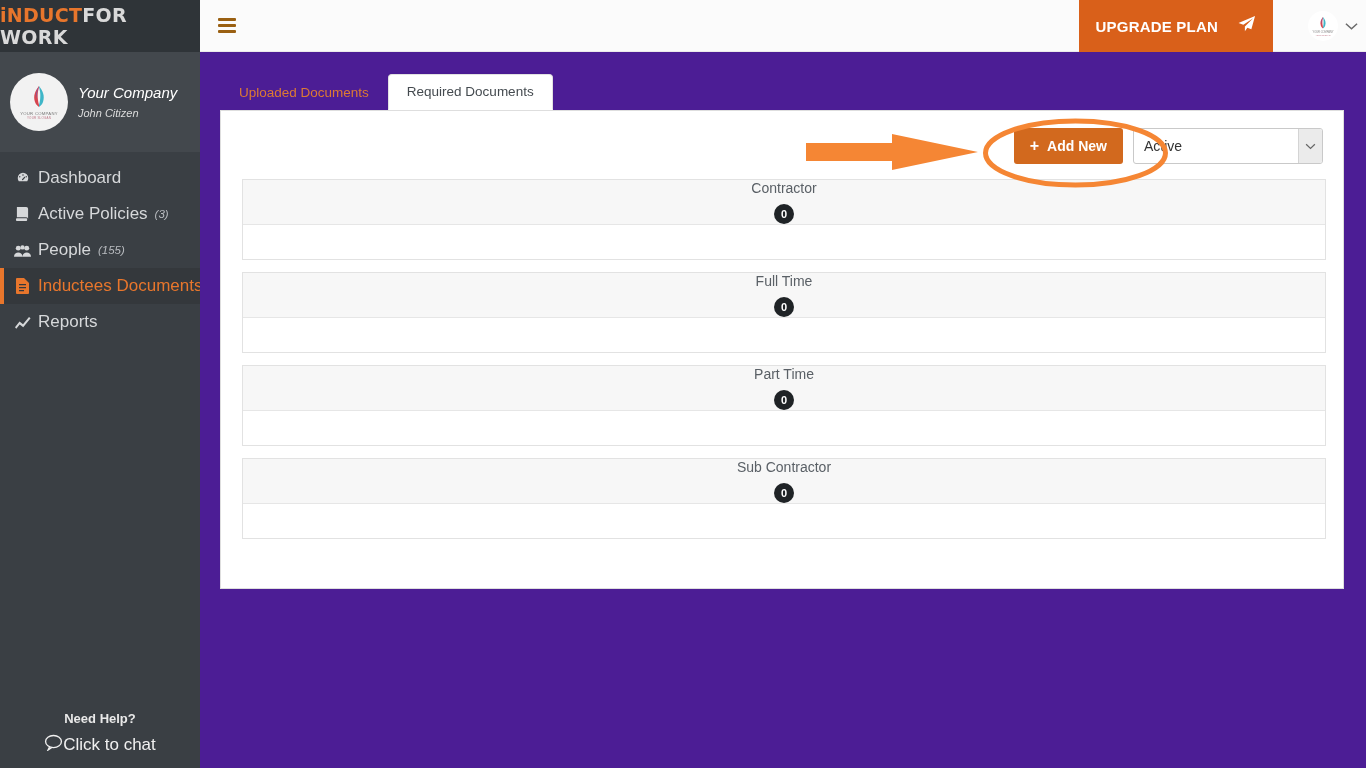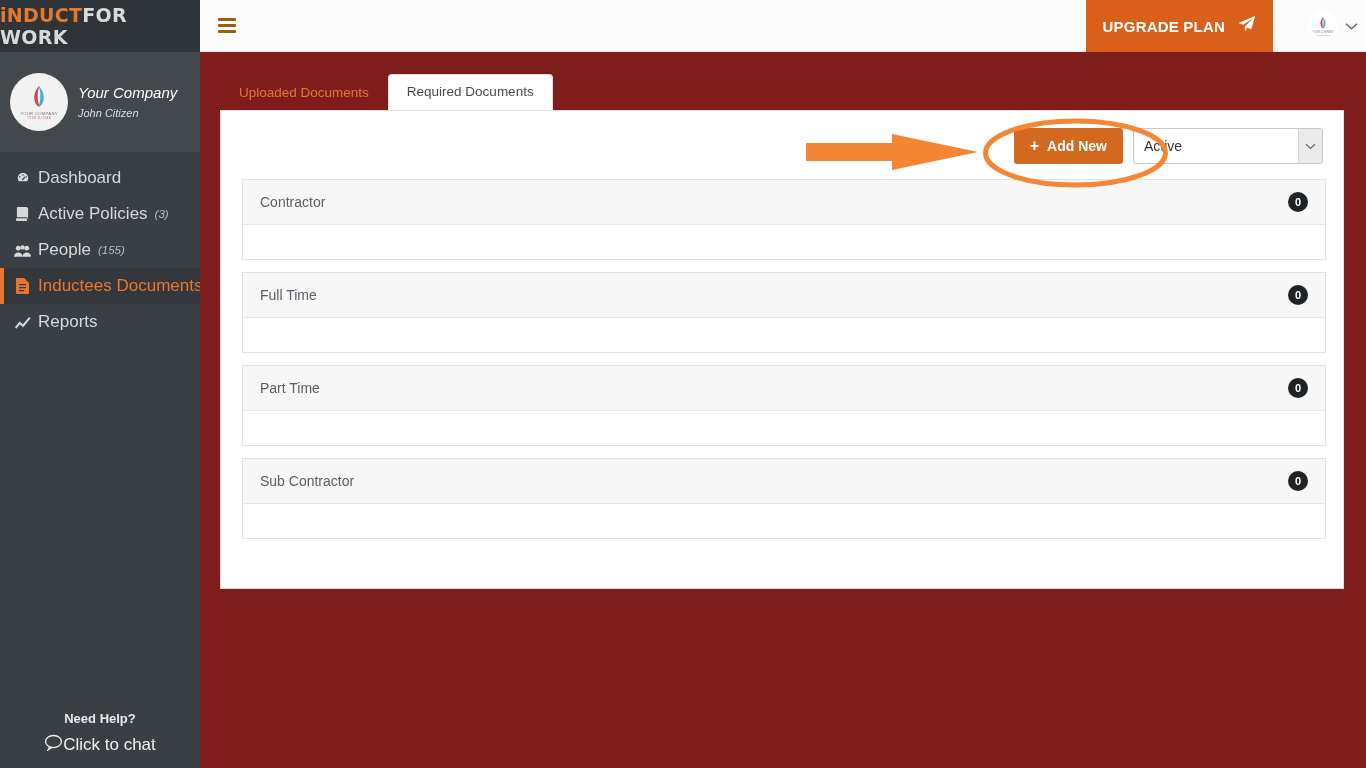--- a/index.html
+++ b/index.html
@@ -113,41 +113,41 @@
   }
   #hamburger span {
     display: block; height: 3px; background: #9a6012; border-radius: 1px;
   }
   #upgrade-btn {
     position: absolute; right: 93px; top: 0;
     height: 52px; min-width: 145px;
     background: #d9601a;
     color: #fff; font-size: 15px; font-weight: bold;
     display: flex; align-items: center; justify-content: center;
-    gap: 12px; padding: 0 17px; cursor: pointer;
+    gap: 19px; padding: 0 17px; cursor: pointer;
     letter-spacing: 0.2px;
   }
   #user-menu {
     position: absolute; right: 8px; top: 0; height: 52px;
     display: flex; align-items: center; gap: 7px; cursor: pointer;
   }
   #user-avatar {
     width: 30px; height: 30px; border-radius: 50%;
     background: #fff; display: flex; flex-direction: column;
     align-items: center; justify-content: center; overflow: hidden;
   }
   #user-avatar .mini-label { font-size: 2.6px; color: #888; margin-top: 1px; }
   #user-avatar .mini-sub { font-size: 2.1px; color: #c07a8a; }
   #caret { color: #6a6a6a; font-size: 13px; }
 
   
   #main {
     position: absolute; left: 200px; top: 52px;
     width: 1166px; height: 716px;
-    background: #7f1d1d;
+    background: #4c1d95;
   }
   #tabs {
     position: absolute; left: 20px; top: 22px;
     display: flex; align-items: flex-end; height: 36px;
   }
   .tab {
     padding: 9px 18px; font-size: 13.5px; cursor: pointer;
     color: #dd7a33; background: transparent;
     border: 1px solid transparent; border-bottom: none;
     border-radius: 4px 4px 0 0; line-height: 1.2;
@@ -200,20 +200,21 @@
   #accordion {
     position: absolute; left: 21px; top: 68px;
     width: 1084px;
   }
   .panel { margin-bottom: 12px; border: 1px solid #e2e2e2; background: #fff; }
   .panel-header {
     height: 45px; background: #f7f7f7;
     display: flex; align-items: center; justify-content: space-between;
     padding: 0 17px; cursor: pointer;
     border-bottom: 1px solid #e6e6e6;
+    flex-direction: column;
   }
   .panel-title { font-size: 14px; color: #5a6066; }
   .panel-badge {
     width: 20px; height: 20px; border-radius: 50%;
     background: #1f2326; color: #fff;
     font-size: 11px; font-weight: bold;
     display: flex; align-items: center; justify-content: center;
   }
   .panel-body { height: 34px; background: #fff; }
 

